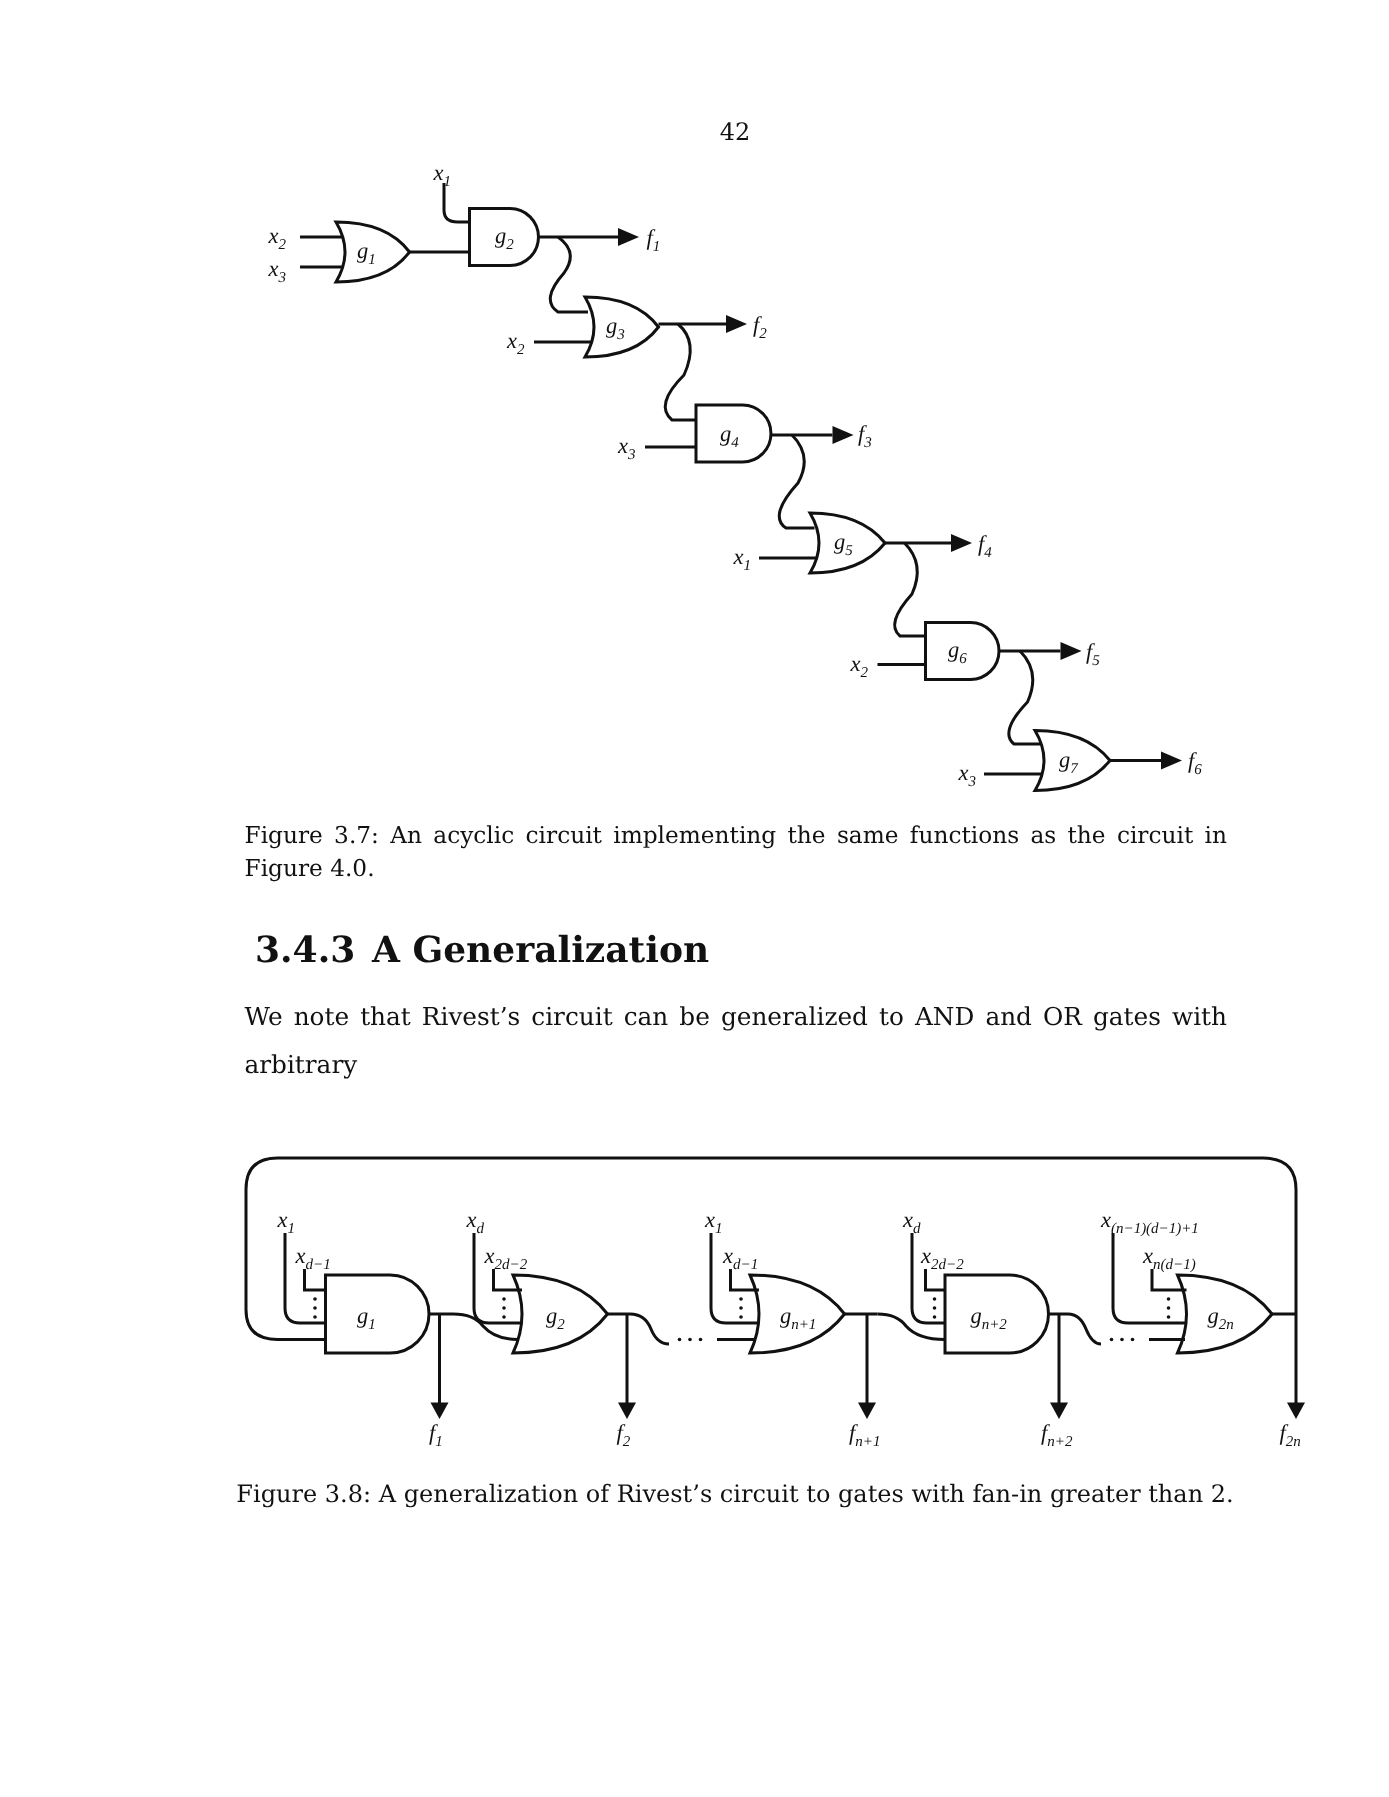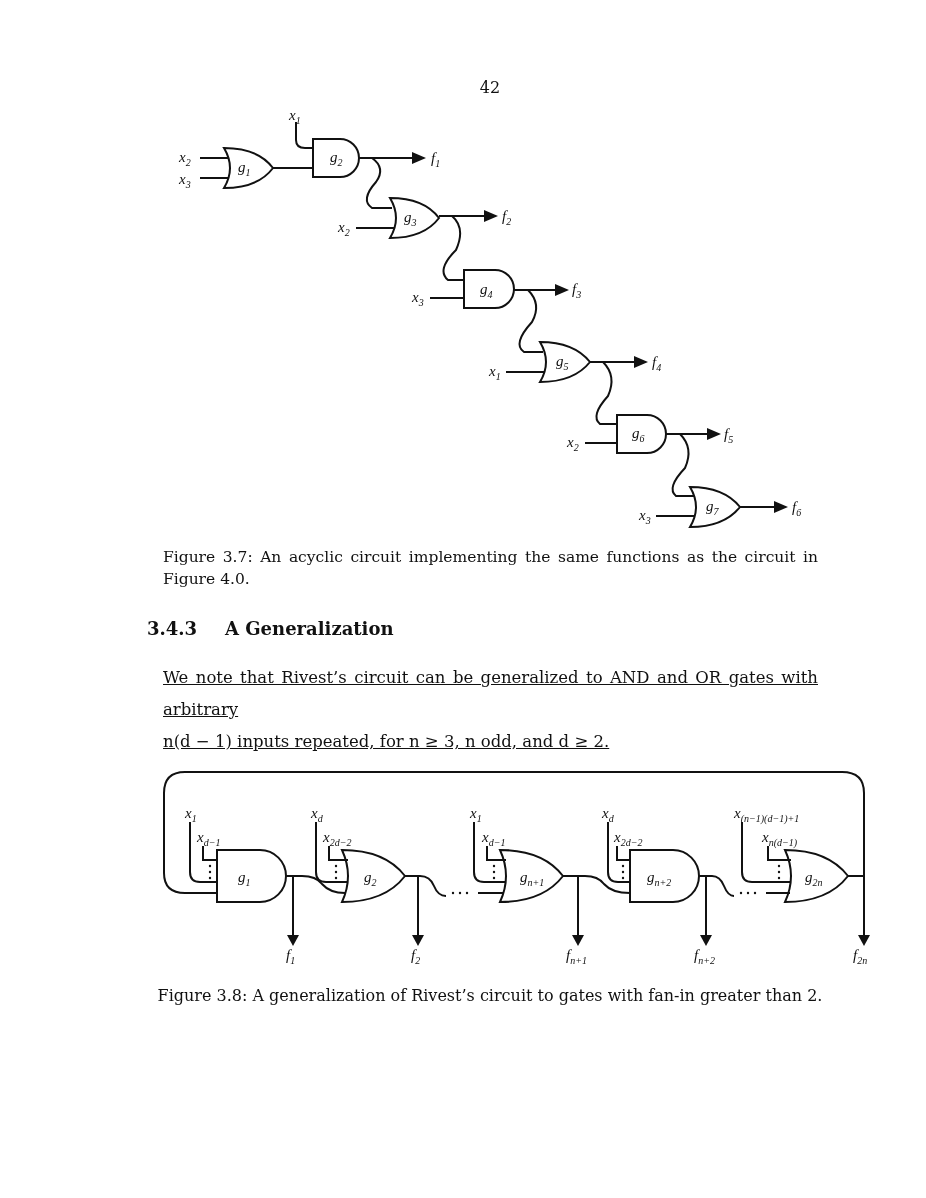--- a/index.html
+++ b/index.html
@@ -2,23 +2,23 @@
 <html><head>
 <meta charset="utf-8">
 <style>
   html, body { margin: 0; padding: 0; background: #ffffff; }
   body { width: 926px; height: 1198px; position: relative; overflow: hidden;
          font-family: "DejaVu Serif", "Liberation Serif", serif; color: #111; }
   .abs { position: absolute; }
   .page-number { left: 0; width: 980px; top: 78px; text-align: center; font-size: 16px; }
   .caption { font-size: 15.5px; line-height: 22px; }
   .cap37 { left: 163px; top: 546px; width: 655px; text-align: justify; text-align-last: left; }
-  .section { left: 147px; top: 618px; font-size: 18px; font-weight: bold; }
+  .section { left: 170px; top: 618px; font-size: 24px; font-weight: bold; }
   .section .num { display: inline-block; width: 78px; }
-  .para { left: 163px; top: 662px; width: 655px; font-size: 16.5px; line-height: 32px; text-align: justify; text-decoration: underline; }
+  .para { left: 163px; top: 662px; width: 655px; font-size: 16.5px; line-height: 32px; text-align: justify; }
   .cap38 { left: 0; width: 980px; top: 986px; text-align: center; font-size: 16px; }
   svg text { font-family: "Liberation Serif", "DejaVu Serif", serif; font-style: italic; fill: #111; }
   svg .lbl { font-size: 15px; }
   svg .sub { font-size: 10px; }
 </style>
 </head>
 <body>
 
 <div class="abs page-number">42</div>
 
@@ -98,21 +98,20 @@
 </svg>
 
 <div class="abs caption cap37">Figure 3.7: An acyclic circuit implementing the same functions as the circuit in Figure 4.0.</div>
 
 <div class="abs section">
   <span class="num">3.4.3</span><span>A Generalization</span>
 </div>
 
 <div class="abs para">
   <div>We note that Rivest’s circuit can be generalized to AND and OR gates with arbitrary</div>
-  <div>n(d − 1) inputs repeated, for n ≥ 3, n odd, and d ≥ 2.</div>
 </div>
 
 <svg class="abs" style="left:0;top:760px" width="926" height="220" viewBox="0 760 926 220">
   <g stroke="#111" stroke-width="2" fill="none">
 
     <path d="M216,893 L185,893 Q164,893 164,873 L164,793 Q164,772 185,772 L842,772 Q864,772 864,793 L864,940"></path>
 
     <path d="M217,850 L260,850 A26,26 0 0 1 260,902 L217,902 Z"></path>
     <path d="M190,822 L190,872 Q190,882 200,882 L217,882"></path>
     <path d="M203,846 L203,860 L217,860"></path>

